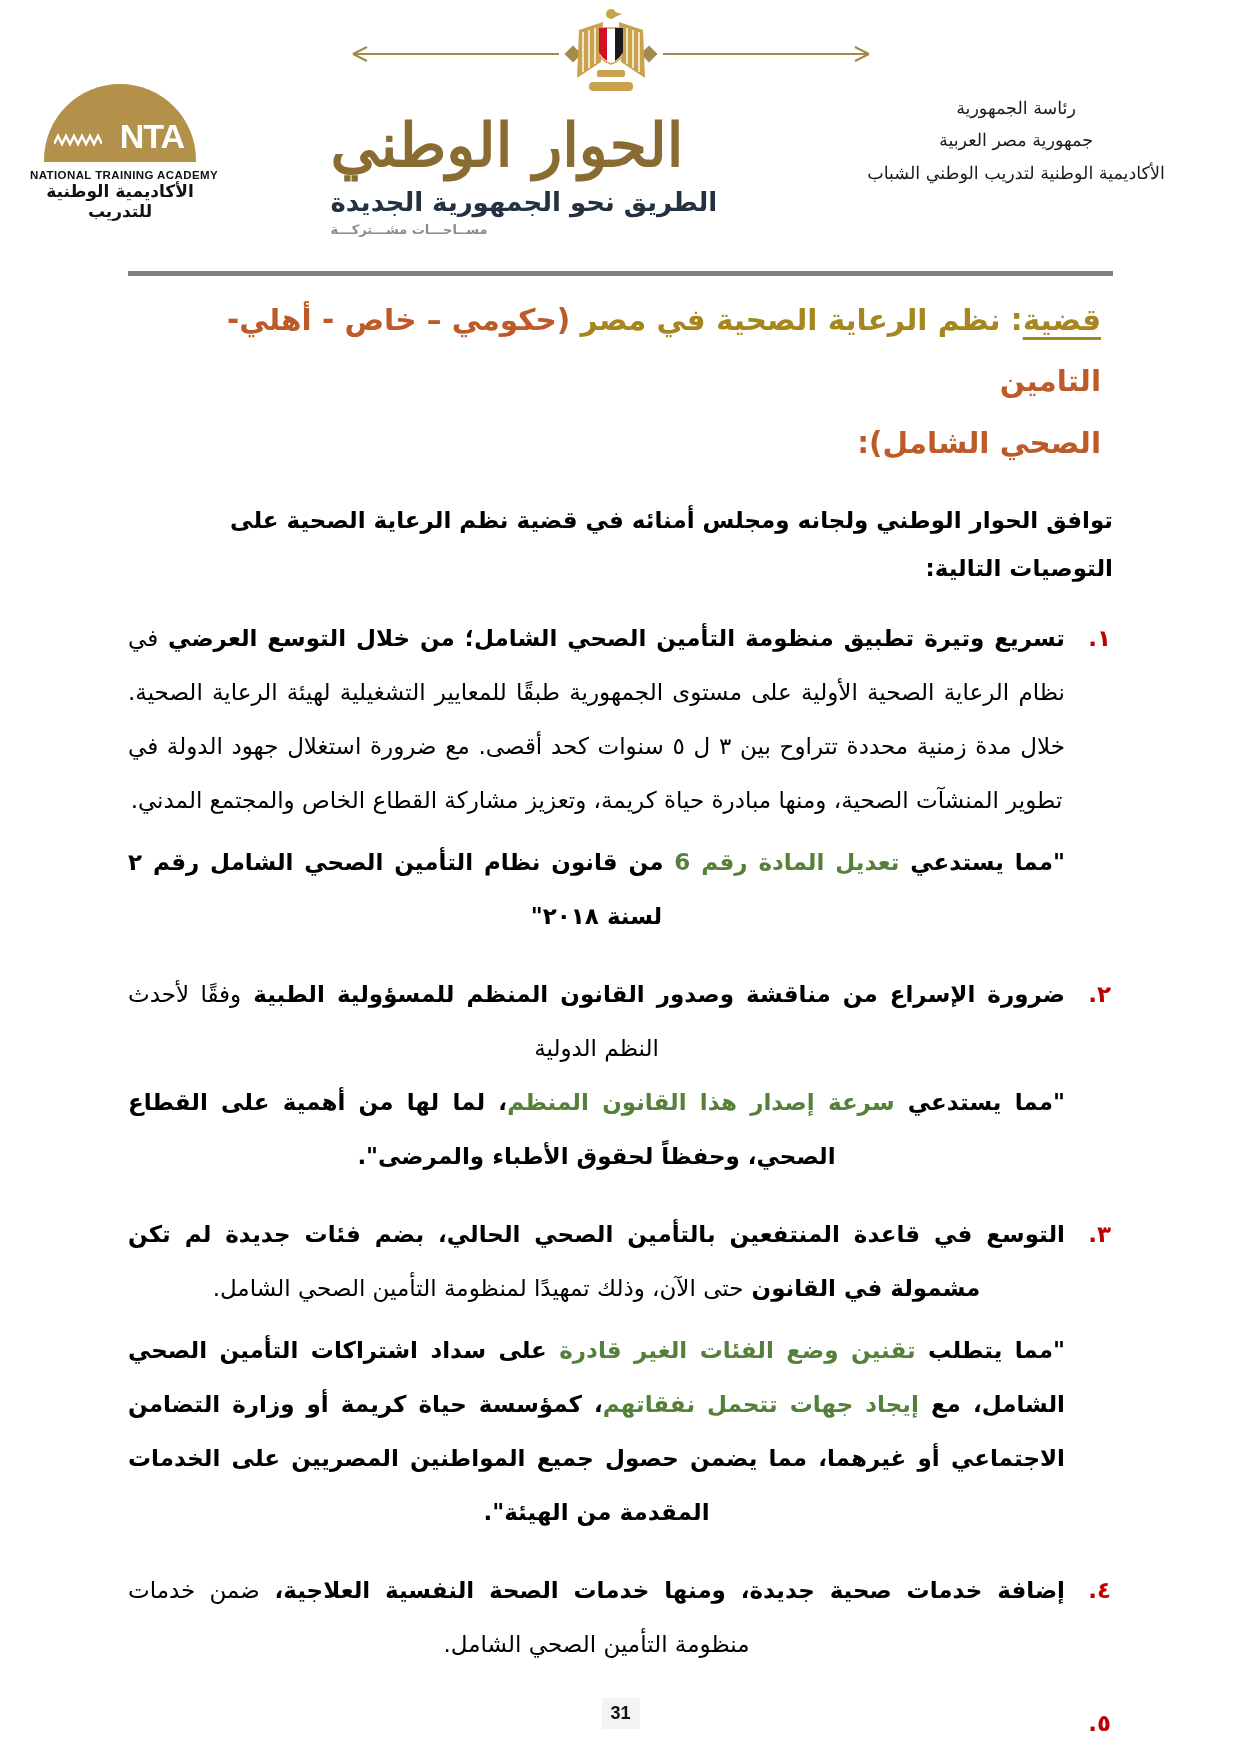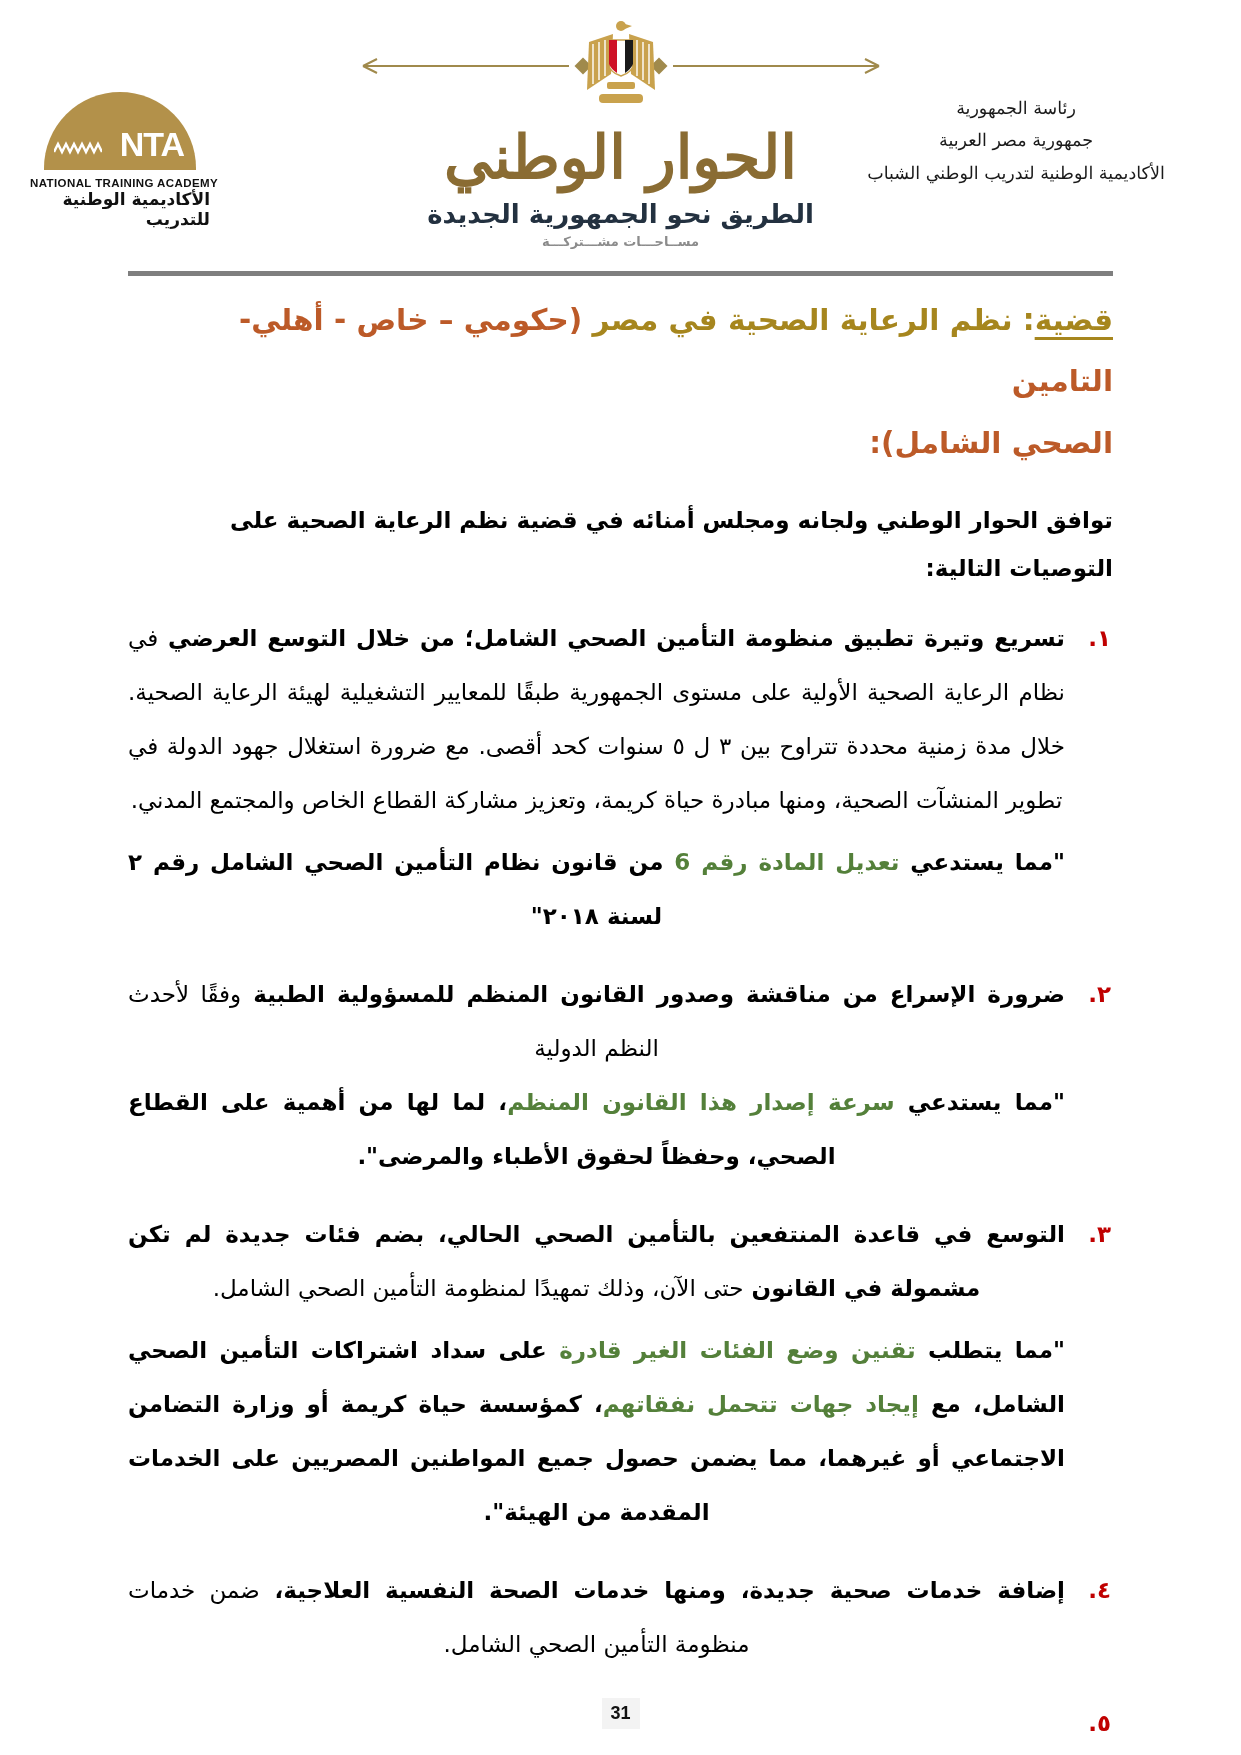--- a/index.html
+++ b/index.html
@@ -2,42 +2,42 @@
 <html lang="ar" dir="rtl"><head>
 <meta charset="utf-8">
 <style>
   html,body{margin:0;padding:0;background:#ffffff;}
   body{font-family:"DejaVu Sans","Liberation Sans",sans-serif;}
   .page{position:relative;width:1241px;height:1755px;margin:0 auto;background:#fff;overflow:hidden;direction:rtl;}
 
   
   .hdr{position:relative;height:262px;}
 
-  .nta{position:absolute;left:30px;top:92px;width:180px;direction:ltr;}
+  .nta{position:absolute;left:30px;top:84px;width:180px;text-align:center;direction:ltr;}
   .nta-dome{position:relative;width:152px;height:78px;margin:0 auto;background:#B3914A;border-radius:152px 152px 0 0;}
   .nta-zz{position:absolute;left:10px;bottom:14px;}
   .nta-acr{position:absolute;right:12px;bottom:6px;color:#fff;font-weight:bold;font-size:34px;letter-spacing:-1px;font-family:"Liberation Sans",sans-serif;}
   .nta-en{margin-top:7px;font-size:11.5px;font-weight:bold;letter-spacing:.4px;color:#111;white-space:nowrap;font-family:"Liberation Sans",sans-serif;}
   .nta-ar{margin-top:0;font-size:17px;font-weight:bold;color:#111;direction:rtl;}
 
-  .clogo{position:absolute;left:50%;top:16px;transform:translateX(-50%);width:580px;text-align:center;}
+  .clogo{position:absolute;left:50%;top:4px;transform:translateX(-50%);width:580px;text-align:left;}
   .callig{font-family:"DejaVu Serif","Liberation Serif",serif;font-weight:bold;font-size:60px;line-height:1.65;color:#8A6C33;margin-top:-4px;}
   .tagline{font-size:26px;font-weight:bold;color:#233140;margin-top:-8px;}
   .subtag{font-size:13px;font-weight:bold;color:#8C8C8C;margin-top:5px;}
 
   .state{position:absolute;right:75px;top:92px;width:300px;text-align:center;font-family:"DejaVu Serif","Liberation Serif",serif;font-size:17.5px;line-height:1.85;color:#1a1a1a;}
 
   
   main{margin:0 128px;}
   .sec-h{margin:18px 0 0;text-align:right;font-size:30px;font-weight:bold;line-height:1.3;}
   .sec-h .num{color:#C00000;margin-left:16px;}
   .sec-h .stitle{color:#729150;}
   .rule{border:none;border-top:5px solid #7F7F7F;margin:9px 0 14px;}
 
-  .issue{margin:8px 0 14px;text-align:right;font-size:29.5px;font-weight:bold;line-height:2.08;}
+  .issue{margin:8px 12px 14px;text-align:right;font-size:29.5px;font-weight:bold;line-height:2.08;}
   .gold{color:#A6861E;}
   .orange{color:#BC5A28;}
   .u{text-decoration:underline;text-underline-offset:7px;text-decoration-thickness:2.5px;}
 
   .intro{margin:22px 0 18px;font-size:23px;font-weight:bold;color:#000;text-align:right;line-height:2.1;}
 
   .item{position:relative;padding-right:48px;margin:0 0 24px;font-size:23px;line-height:2.35;color:#000;}
   .inum{position:absolute;right:2px;top:0;color:#C00000;font-weight:bold;}
   .ipara{margin:0;text-align:justify;text-align-last:center;}
   .iquote{margin:8px 0 0;text-align:justify;text-align-last:center;font-weight:bold;}

